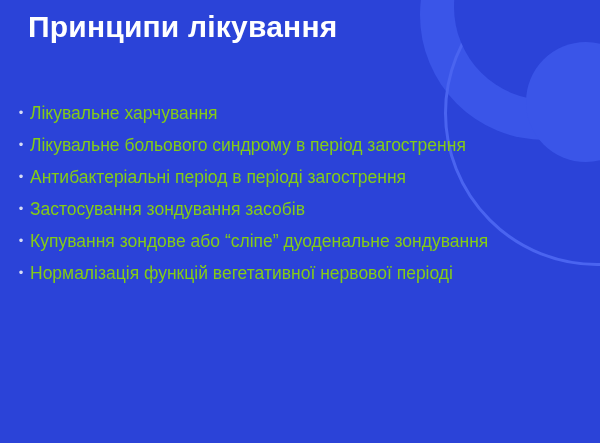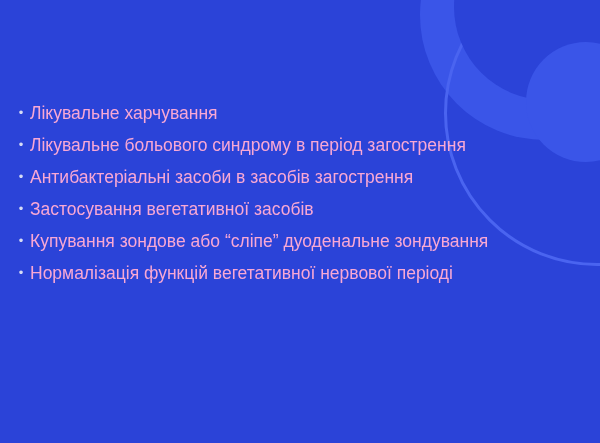--- a/index.html
+++ b/index.html
@@ -80,61 +80,62 @@
     flex: 0 0 auto;
     width: 18px;
     color: #D7DCF5;
     font-size: 13px;
     line-height: 26px;
     text-align: center;
     user-select: none;
   }
   .bullet-text {
     flex: 1 1 auto;
-    color: #f9a8d4;
+    color: #84cc16;
     font-size: 17.5px;
     line-height: 26px;
     text-align: justify;
     text-justify: inter-word;
   }
   .bullet-text.nojustify {
     text-align: left;
   }
 </style>
 </head>
 <body>
 
 <div class="slide">
 
   <div class="deco deco-1"></div>
   <div class="deco deco-3"></div>
   <div class="deco deco-2"></div>
   <div class="deco deco-4"></div>
 
+  <div class="title">Принципи лікування</div>
 
   <div class="bullets">
 
     <div class="bullet-row">
       <span class="bullet-dot">•</span>
       <span class="bullet-text nojustify">Лікувальне харчування</span>
     </div>
 
     <div class="bullet-row">
       <span class="bullet-dot">•</span>
       <span class="bullet-text">Лікувальне больового синдрому в період загострення</span>
     </div>
 
     <div class="bullet-row">
       <span class="bullet-dot">•</span>
-      <span class="bullet-text">Антибактеріальні засоби в засобів загострення</span>
+      <span class="bullet-text">Антибактеріальні період в періоді загострення</span>
     </div>
 
     <div class="bullet-row">
       <span class="bullet-dot">•</span>
-      <span class="bullet-text nojustify">Застосування вегетативної засобів</span>
+      <span class="bullet-text nojustify">Застосування зондування засобів</span>
     </div>
 
     <div class="bullet-row">
       <span class="bullet-dot">•</span>
       <span class="bullet-text">Купування зондове або “сліпе” дуоденальне зондування</span>
     </div>
 
     <div class="bullet-row">
       <span class="bullet-dot">•</span>
       <span class="bullet-text nojustify">Нормалізація функцій вегетативної нервової періоді</span>

